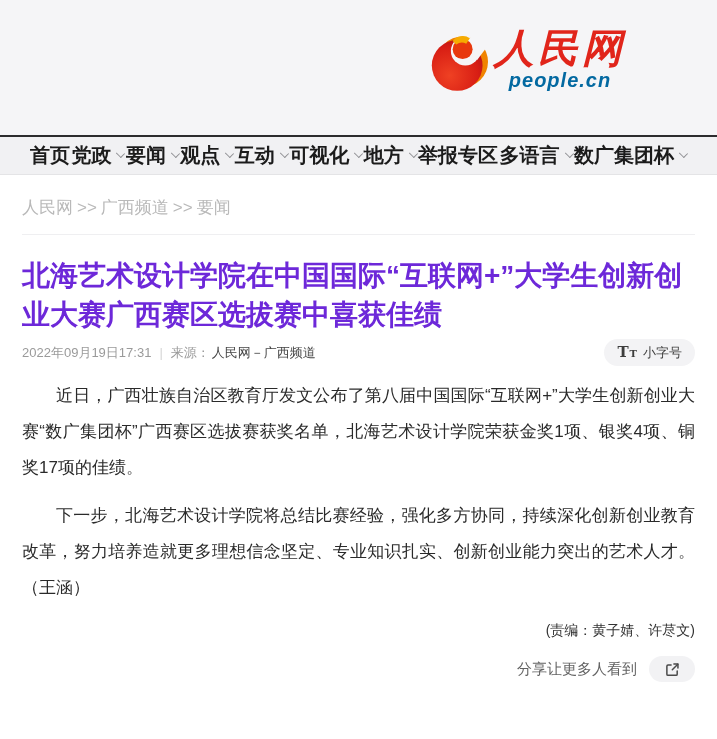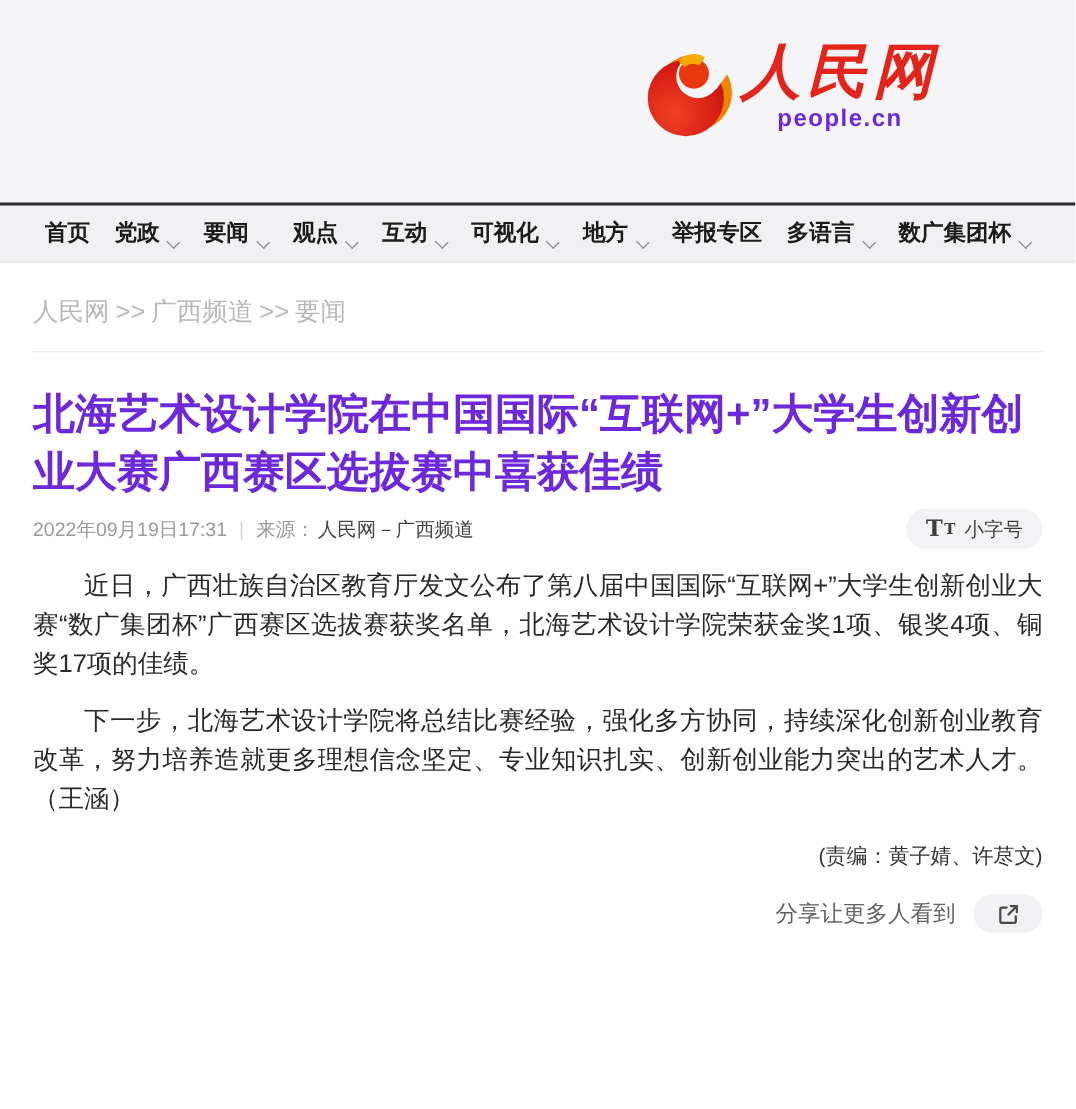--- a/index.html
+++ b/index.html
@@ -7,28 +7,28 @@
               font-family:"Liberation Sans","DejaVu Sans",sans-serif; }
 
   
   .site-header { position:relative; height:137px; background:#f5f5f7;
                  border-bottom:2px solid #2c2c2e; }
   .logo { position:absolute; left:430px; top:25px; display:flex; align-items:flex-start;
           text-decoration:none; cursor:pointer; }
   .logo-text { margin-left:6px; display:flex; flex-direction:column; align-items:center; }
   .logo-name { font-size:40px; line-height:46px; font-weight:700; color:#e1251b;
                letter-spacing:4px; font-style:italic; }
-  .logo-domain { font-size:16px; line-height:22px; font-weight:700; color:#6d28d9;
-                 letter-spacing:1px; margin-top:-2px; }
+  .logo-domain { font-size:20px; line-height:22px; font-weight:700; color:#0369a1;
+                 letter-spacing:1px; margin-top:-2px;font-style:italic; }
 
   
   .main-nav { height:38px; background:#f1f1f3; border-bottom:1px solid #e4e4e6;
               display:flex; align-items:center; justify-content:space-between;
               padding:0 30px; }
-  .nav-item { display:flex; align-items:flex-end; font-size:15px; font-weight:700;
+  .nav-item { display:flex; align-items:center; font-size:20px; font-weight:700;
               color:#1b1b1b; text-decoration:none; cursor:pointer; white-space:nowrap; }
   .caret { display:inline-block; width:7px; height:7px;
            border-right:1.5px solid #8f8f93; border-bottom:1.5px solid #8f8f93;
            transform:rotate(45deg) scale(1,.85); margin-left:6px; margin-top:-4px; }
 
   
   .content { padding:0 22px; }
   .breadcrumb { margin-top:21px; font-size:17px; color:#b9b9b9; }
   .breadcrumb a { color:#b9b9b9; text-decoration:none; cursor:pointer; }
   .bc-sep { margin:0 4px; }
@@ -44,21 +44,21 @@
   .meta-source { color:#454545; font-weight:400; margin-left:2px; }
   .fontsize-pill { display:flex; align-items:center; height:27px; padding:0 13px;
                    background:#f3f3f5; border-radius:14px; color:#3d3d3d;
                    font-size:13px; cursor:pointer; border:none; }
   .tt-big { font-family:"DejaVu Serif","Liberation Serif",serif; font-size:15px;
             font-weight:700; line-height:1; }
   .tt-small { font-family:"DejaVu Serif","Liberation Serif",serif; font-size:10px;
               font-weight:700; line-height:1; margin:3px 6px 0 1px; }
 
   .article-body { margin-top:4px; }
-  .article-body p { margin-top:12px; font-size:17px; line-height:26px; color:#2a2a2a;
+  .article-body p { margin-top:12px; font-size:17px; line-height:36px; color:#2a2a2a;
                     text-indent:2em; text-align:justify; }
 
   .editor-note { margin-top:16px; text-align:right; font-size:14px; color:#333333; }
 
   .share-row { margin-top:16px; display:flex; align-items:center;
                justify-content:flex-end; }
   .share-label { font-size:15px; color:#636363; }
   .share-btn { width:46px; height:26px; border-radius:13px; background:#f2f2f4;
                border:none; margin-left:12px; display:flex; align-items:center;
                justify-content:center; cursor:pointer; }

